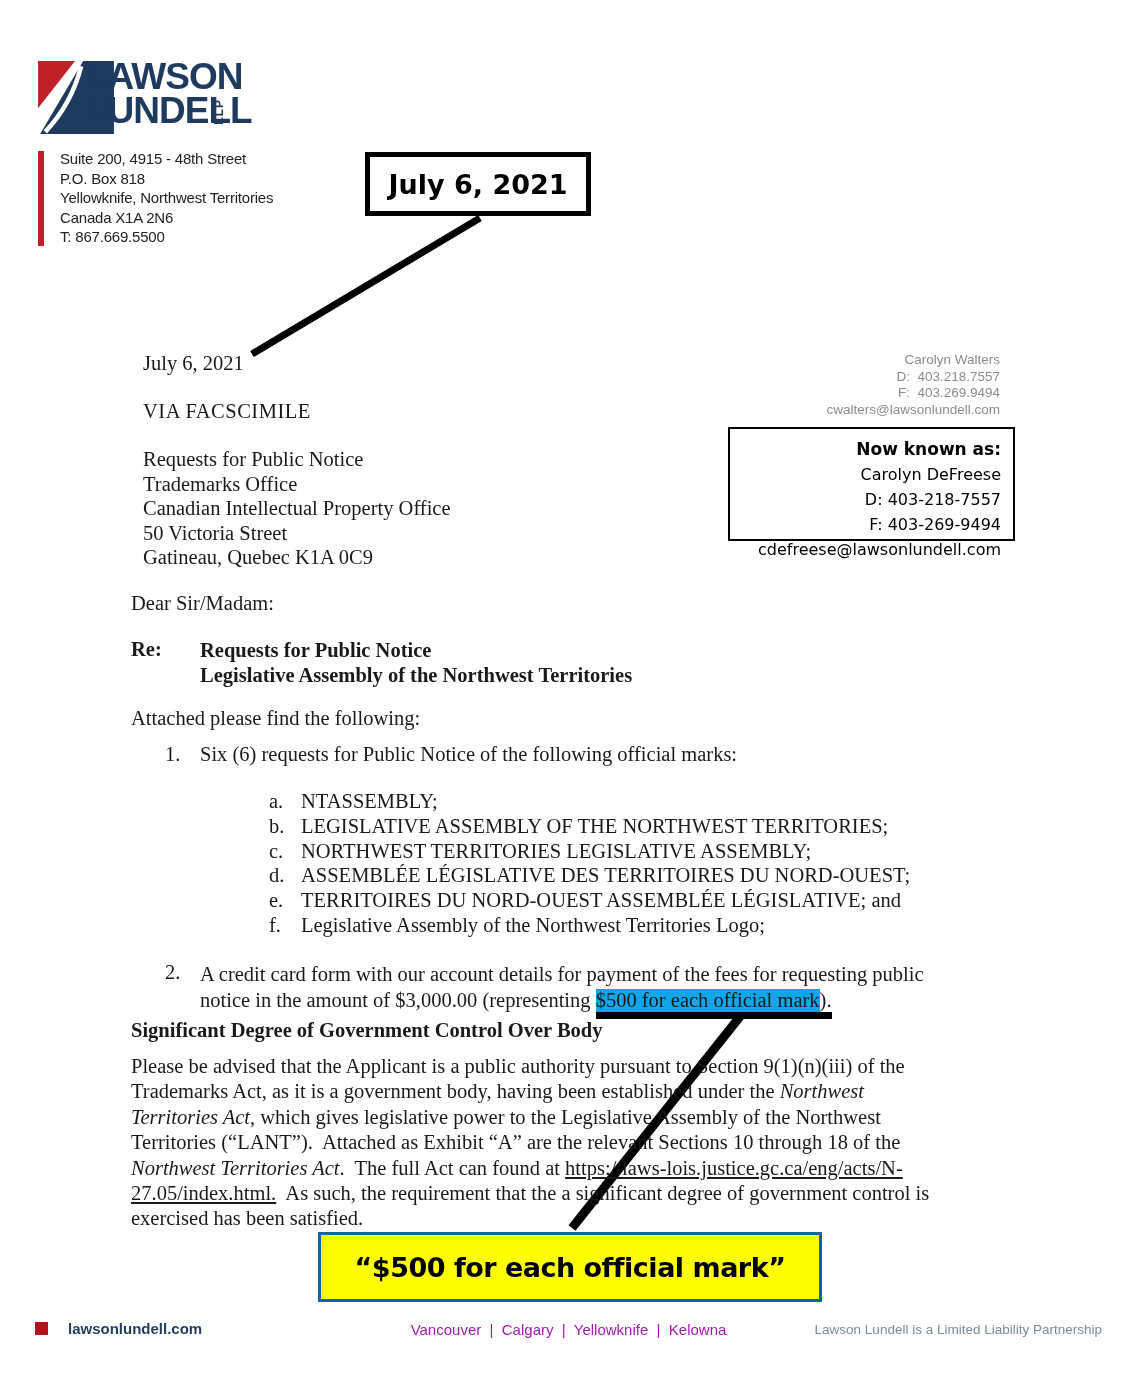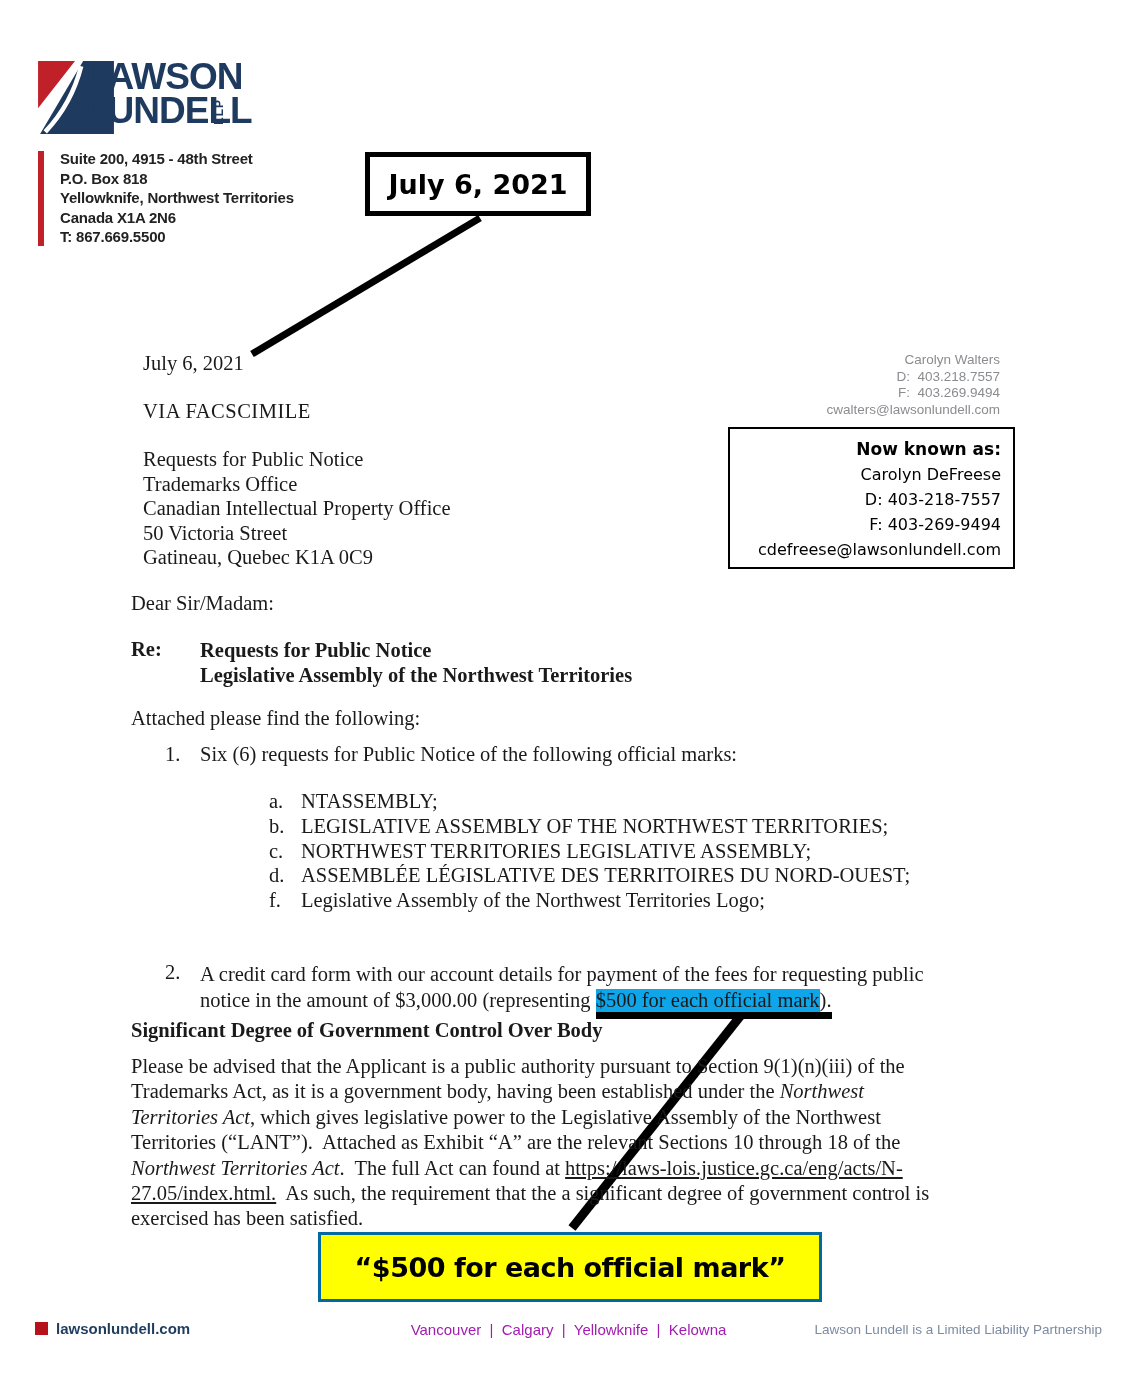--- a/index.html
+++ b/index.html
@@ -11,37 +11,37 @@
   .pre { white-space:pre-wrap; }
 
   
   .logo-icon { left:36px; top:60px; width:80px; height:75px; }
   .wordmark { left:86px; top:60px; line-height:34px; font-family:"Liberation Sans", sans-serif;
               font-weight:bold; font-size:37px; letter-spacing:-1px; color:#1e3a5f; }
   .llp { left:212px; top:99px; font-family:"Liberation Sans", sans-serif; font-weight:bold;
          font-size:12px; color:#1e3a5f; writing-mode:vertical-rl; transform:rotate(180deg);
          letter-spacing:1px; }
   .lh-bar { left:38px; top:151px; width:6px; height:95px; background:#c02028; }
-  .lh-address { left:60px; top:149px; font-family:"Liberation Sans", sans-serif; font-weight:bold;
+  .lh-address { left:60px; top:149px; font-family:"Liberation Sans", sans-serif; font-weight:normal;
                 font-size:15px; line-height:19.5px; color:#222; letter-spacing:-0.2px; }
 
   
   .july-box { left:365px; top:152px; width:226px; height:64px; background:#fff; border:5px solid #000;
               display:flex; align-items:center; justify-content:center; box-sizing:border-box;
               font-family:"DejaVu Sans", sans-serif; font-weight:bold; font-size:27px; color:#000; }
   .fee-box { left:318px; top:1232px; width:504px; height:70px; background:#ffff00; border:3px solid #0369a1;
              display:flex; align-items:center; justify-content:center; box-sizing:border-box;
              font-family:"DejaVu Sans", sans-serif; font-weight:bold; font-size:27px;
              letter-spacing:-0.5px; color:#000; }
   .lines-overlay { left:0; top:0; width:1137px; height:1395px; pointer-events:none; }
 
   
   .contact-gray { right:137px; top:352px; text-align:right; font-family:"Liberation Sans", sans-serif;
                   font-size:13.5px; line-height:16.5px; color:#8a8c8f; }
-  .nka-box { left:728px; top:427px; width:287px; height:142px; border:2px solid #000; box-sizing:border-box;
+  .nka-box { left:728px; top:427px; width:287px; height:114px; border:2px solid #000; box-sizing:border-box;
              padding:8px 12px 0 6px; text-align:right; font-family:"DejaVu Sans", sans-serif;
              font-size:16px; line-height:25px; color:#000; background:#fff; }
   .nka-box .title { font-weight:bold; font-size:17px; }
 
   
   .t20 { font-size:20.5px; }
   .date-line { left:143px; top:352px; }
   .via-line { left:143px; top:400px; letter-spacing:0.5px; }
   .recipient { left:143px; top:447px; line-height:24.5px; }
   .salutation { left:131px; top:592px; }
@@ -58,21 +58,21 @@
   .body-para { left:131px; top:1054px; width:900px; line-height:25.4px; }
 
   .rich div { white-space:pre-wrap; }
   .it { font-style:italic; }
   .un { text-decoration:underline; }
   .hl { background:#0ea5e9; }
   .bar { border-bottom:7px solid #000; padding-bottom:1px; }
 
   
   .footer-left { left:35px; top:1320px; font-family:"Liberation Sans", sans-serif; font-weight:bold;
-                 font-size:15px; color:#1f3c5f; display:flex; align-items:center; gap:8px; }
+                 font-size:15px; color:#1f3c5f; display:flex; align-items:center; gap:20px; }
   .footer-sq { width:13px; height:13px; background:#b5121b; display:inline-block; }
   .footer-center { left:0; right:0; top:1321px; text-align:center; font-family:"Liberation Sans", sans-serif;
                    font-size:15px; color:#a21caf; }
   .footer-right { right:35px; top:1322px; font-family:"Liberation Sans", sans-serif;
                   font-size:13.5px; color:#7c8ba1;margin-left:6px; }
 </style>
 </head>
 <body>
 
 <div class="page">
@@ -143,20 +143,21 @@
   <div class="abs t20 intro">Attached please find the following:</div>
 
   <div class="abs t20 item1-label">1.</div>
   <div class="abs t20 item1-text">Six (6) requests for Public Notice of the following official marks:</div>
 
   <div class="abs t20 marks">
     <div><span class="lbl">a.</span><span>NTASSEMBLY;</span></div>
     <div><span class="lbl">b.</span><span>LEGISLATIVE ASSEMBLY OF THE NORTHWEST TERRITORIES;</span></div>
     <div><span class="lbl">c.</span><span>NORTHWEST TERRITORIES LEGISLATIVE ASSEMBLY;</span></div>
     <div><span class="lbl">d.</span><span>ASSEMBLÉE LÉGISLATIVE DES TERRITOIRES DU NORD-OUEST;</span></div>
+    <div><span class="lbl">e.</span><span>TERRITOIRES DU NORD-OUEST ASSEMBLÉE LÉGISLATIVE; and</span></div>
     <div><span class="lbl">f.</span><span>Legislative Assembly of the Northwest Territories Logo;</span></div>
   </div>
 
   <div class="abs t20 item2-label">2.</div>
   <div class="abs t20 item2-text rich">
       <div><span>A credit card form with our account details for payment of the fees for requesting public</span></div>
       <div><span>notice in the amount of $3,000.00 (representing </span><span class="hl bar">$500 for each official mark</span><span class="bar">).</span></div>
     </div>
 
   <div class="abs section-heading">Significant Degree of Government Control Over Body</div>

